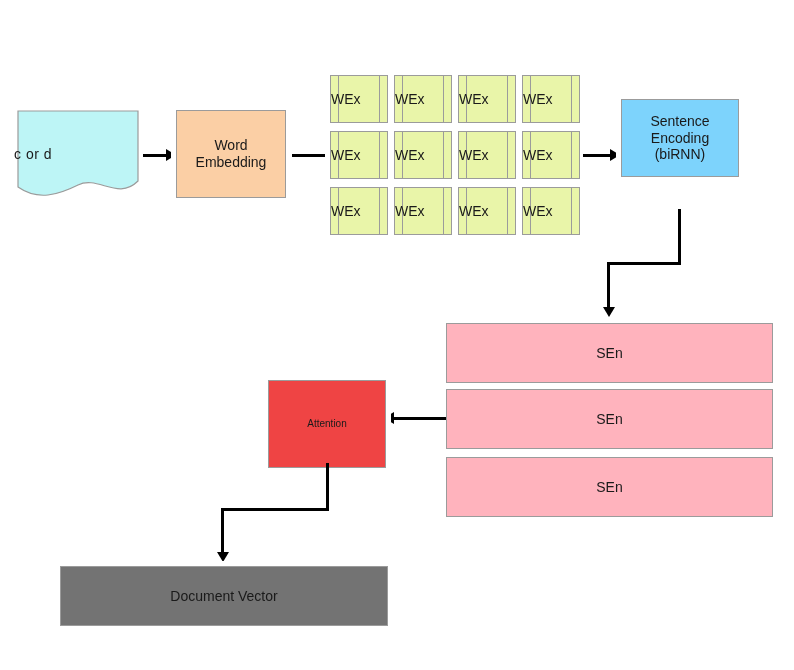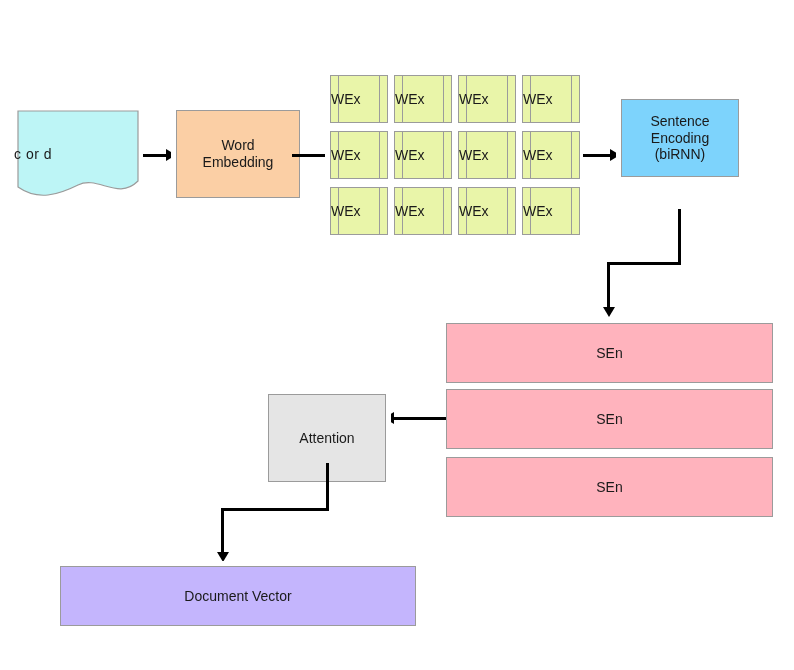--- a/index.html
+++ b/index.html
@@ -100,21 +100,21 @@
   <div class="doc-shape" style="left:14px; top:105px; width:128px; height:98px; font-size:14px;">
     <svg width="128" height="98" viewBox="0 0 128 98">
       <path d="M4 6 H124 V76 C104 96 84 70 64 80 C44 90 24 96 4 82 Z" fill="#bdf5f6" stroke="#9b9b9b" stroke-width="1.2" style="filter:drop-shadow(0 0 3px #ffffff);"></path>
     </svg>
     <span class="doc-label">c or d</span>
   </div>
 
   <div class="edge h" style="left:143px; top:154px; width:26px;"></div>
   <div class="arrowhead right" style="left:166px; top:149px;"></div>
 
-  <div class="node" style="left:176px; top:110px; width:124px; height:88px; background:#fbcfa5; font-size:14px;">
+  <div class="node" style="left:176px; top:110px; width:110px; height:88px; background:#fbcfa5; font-size:14px;">
     <span>Word
 Embedding</span>
   </div>
 
   <div class="edge h" style="left:292px; top:154px; width:36px;"></div>
   <div class="arrowhead right" style="left:325px; top:149px;"></div>
 
   <div class="wex" style="left:330px; top:75px; width:58px; height:48px; background:#e9f5a9; font-size:14px;">
     <span class="bar left"></span>
     <span class="bar right"></span>
@@ -198,26 +198,26 @@
   <div class="node" style="left:446px; top:389px; width:327px; height:60px; background:#ffb3bd; font-size:14px;">
     <span>SEn</span>
   </div>
   <div class="node" style="left:446px; top:457px; width:327px; height:60px; background:#ffb3bd; font-size:14px;">
     <span>SEn</span>
   </div>
 
   <div class="edge h" style="left:392px; top:417px; width:54px;"></div>
   <div class="arrowhead left" style="left:384px; top:412px;"></div>
 
-  <div class="node" style="left:268px; top:394px; width:118px; height:88px; background:#e5e5e5; font-size:14px;">
+  <div class="node" style="left:268px; top:380px; width:118px; height:88px; background:#ef4444; font-size:10px;">
     <span>Attention</span>
   </div>
 
   <div class="edge v" style="left:326px; top:463px; height:48px;"></div>
   <div class="edge h" style="left:221px; top:508px; width:108px;"></div>
   <div class="edge v" style="left:221px; top:508px; height:47px;"></div>
   <div class="arrowhead down" style="left:216.5px; top:552px;"></div>
 
-  <div class="node" style="left:60px; top:566px; width:356px; height:60px; background:#c4b5fd; font-size:14px;">
+  <div class="node" style="left:60px; top:566px; width:328px; height:60px; background:#737373; font-size:14px;">
     <span>Document Vector</span>
   </div>
 
 </div>
 
 </body></html>

